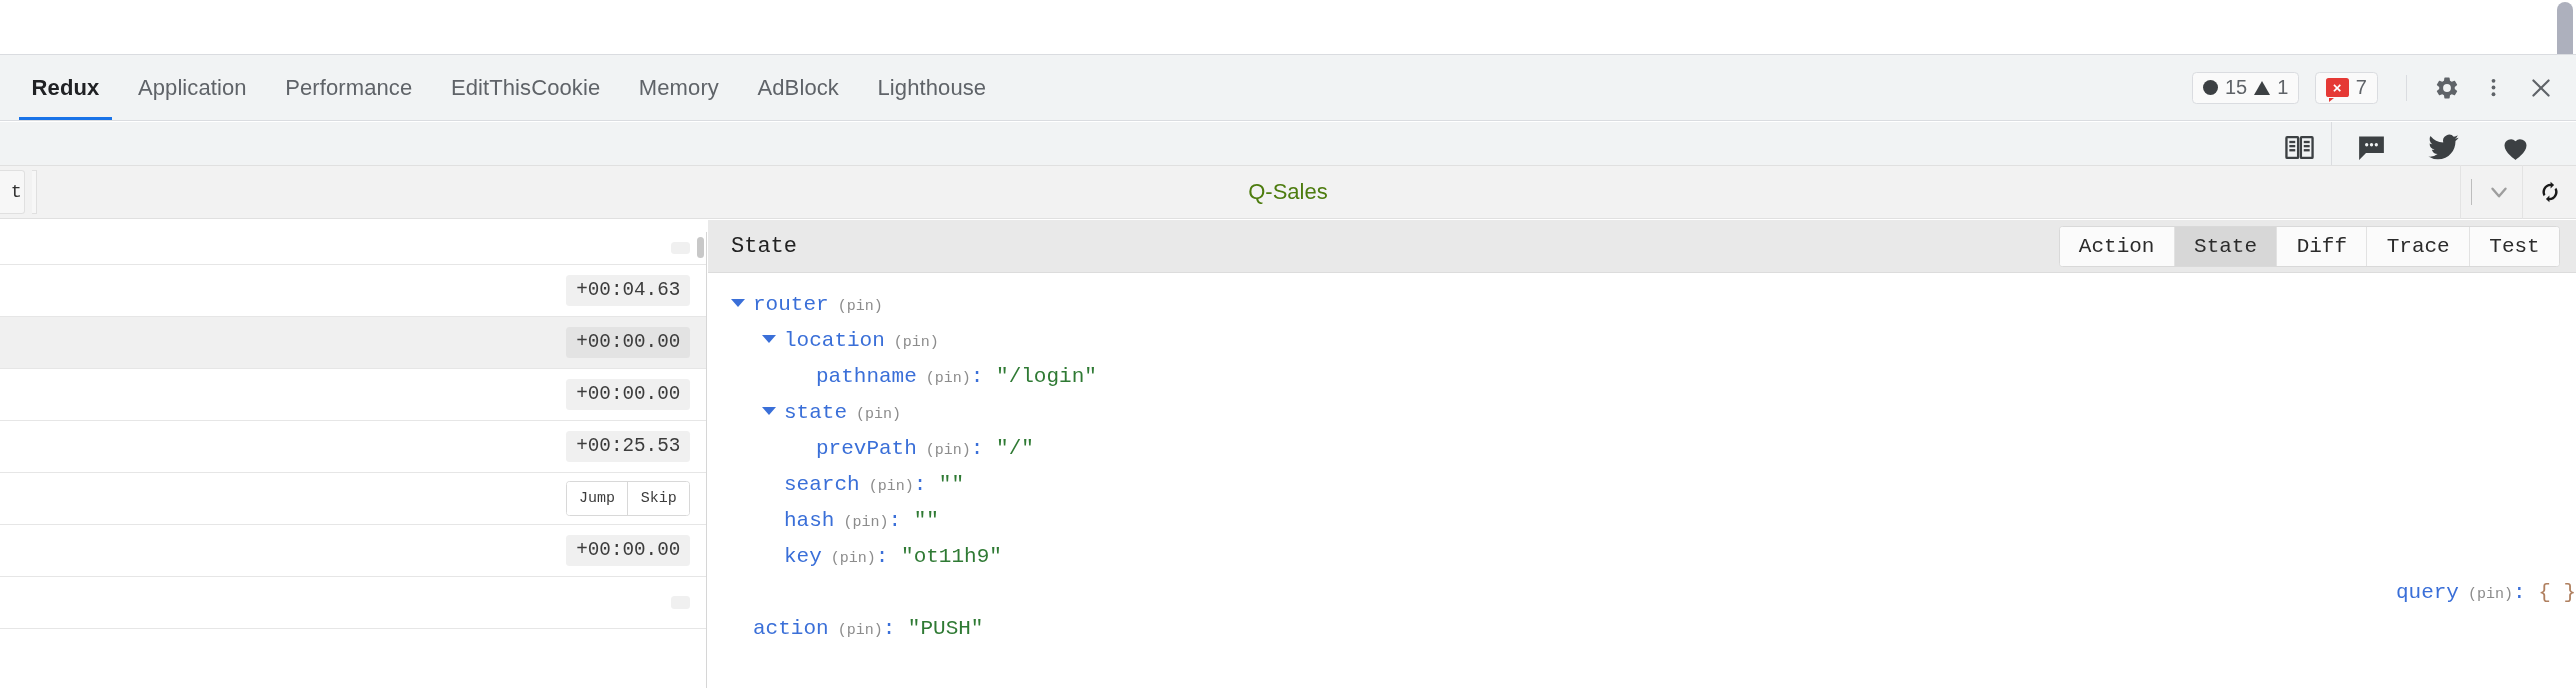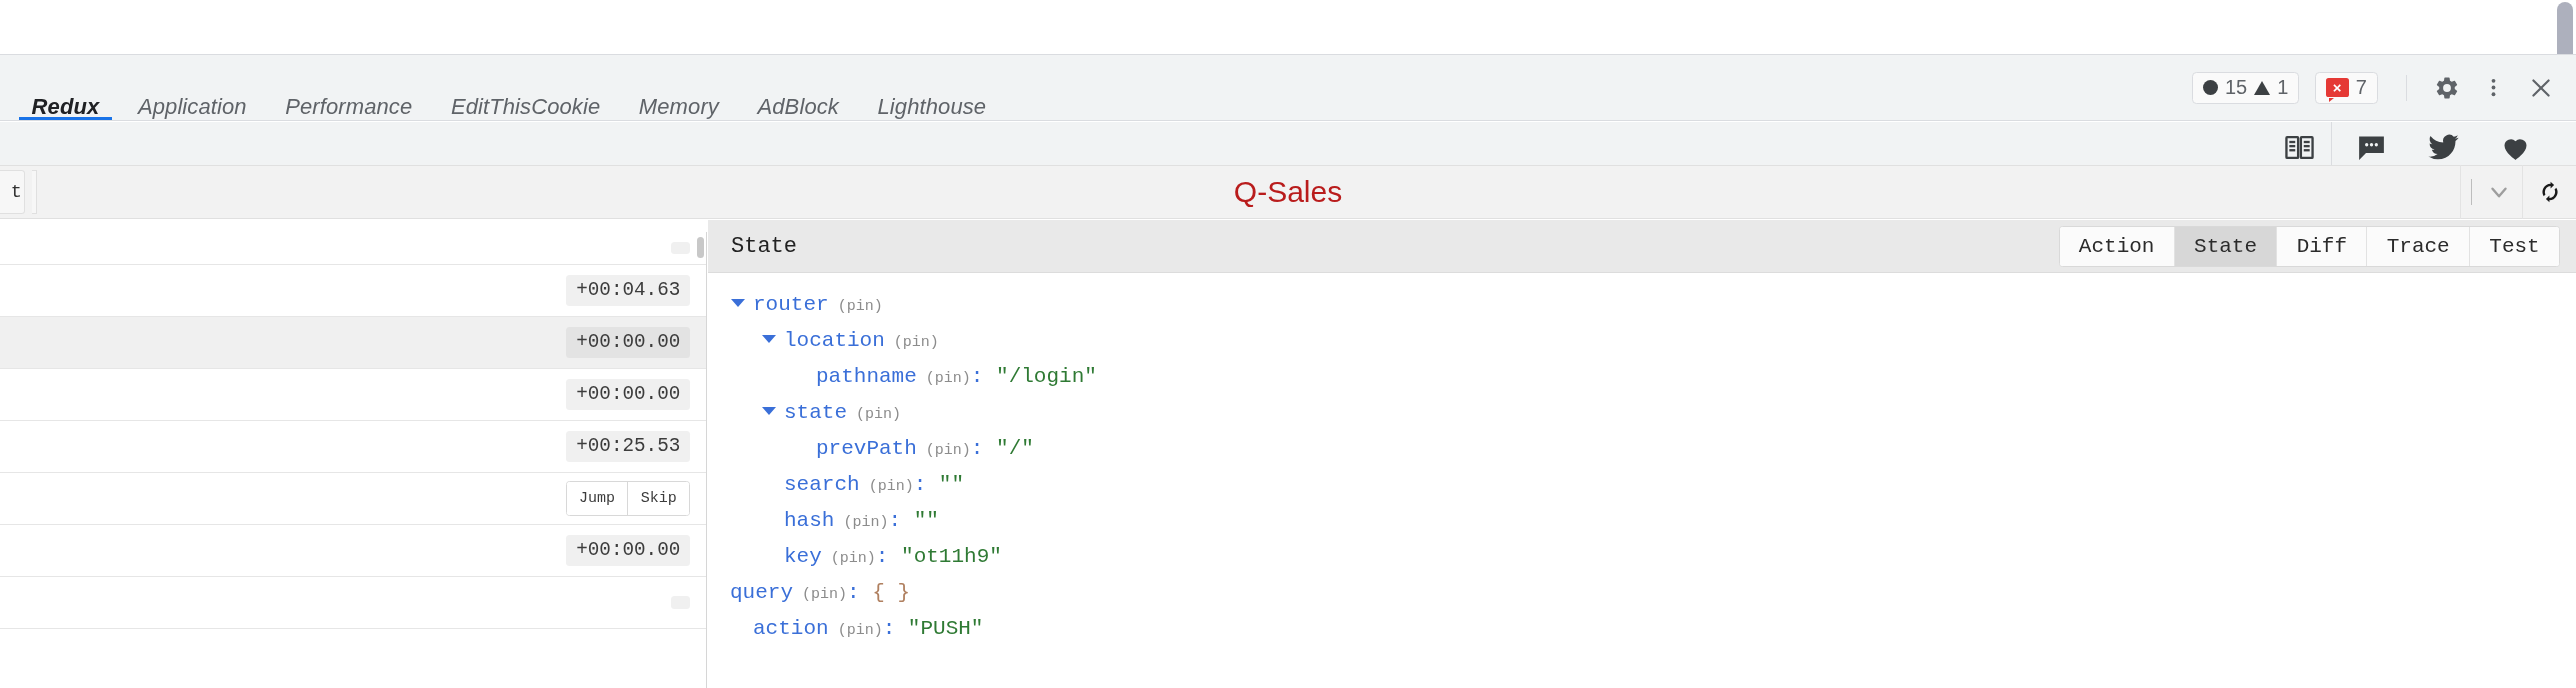--- a/index.html
+++ b/index.html
@@ -50,28 +50,27 @@
     align-items: stretch;
   }
   .devtools-tabs {
     display: flex;
     align-items: stretch;
     padding-left: 12.3px;
   }
   .dt-tab {
     position: relative;
     display: flex;
-    align-items: flex-end;
+    align-items: center;
     padding: 0 19.3px;
     font-size: 22px;
     color: #5f6368;
     letter-spacing: 0.1px;
     cursor: pointer;
     white-space: nowrap;
-    font-style: italic;
   }
   .dt-tab.active { color: #202124; font-weight: 600; }
   .dt-tab.active::after {
     content: "";
     position: absolute;
     left: 7px; right: 7px; bottom: 0;
     height: 3.5px;
     background: #1a73e8;
   }
 
@@ -183,22 +182,22 @@
     width: 5.3px; height: 44px;
     border: 0.9px solid #e0e0e0;
     border-left: none;
     background: #f7f7f7;
     margin-left: 7px;
   }
   .instance-title {
     position: absolute;
     left: 0; right: 0;
     text-align: center;
-    font-size: 30px;
-    color: #b91c1c;
+    font-size: 22px;
+    color: #4d7c0f;
     pointer-events: none;
   }
   .instance-right {
     margin-left: auto;
     display: flex; align-items: center; height: 100%;
   }
   .sel-box {
     display: flex; align-items: center; justify-content: center;
     width: 62px; height: 54px;
     border-left: 0.9px solid #e3e3e3;
@@ -539,19 +538,19 @@
 
       <div class="tree" id="state-tree">
           <div class="node" style="padding-left: 23px;"><span class="arrow"></span><span class="k">router</span><span class="pin"> (pin)</span></div>
           <div class="node" style="padding-left: 54px;"><span class="arrow"></span><span class="k">location</span><span class="pin"> (pin)</span></div>
           <div class="node" style="padding-left: 86px;"><span style="display: inline-block; width: 22px;"></span><span class="k">pathname</span><span class="pin"> (pin)</span><span class="colon">: </span><span class="v-str">"/login"</span></div>
           <div class="node" style="padding-left: 54px;"><span class="arrow"></span><span class="k">state</span><span class="pin"> (pin)</span></div>
           <div class="node" style="padding-left: 86px;"><span style="display: inline-block; width: 22px;"></span><span class="k">prevPath</span><span class="pin"> (pin)</span><span class="colon">: </span><span class="v-str">"/"</span></div>
           <div class="node" style="padding-left: 54px;"><span style="display: inline-block; width: 22px;"></span><span class="k">search</span><span class="pin"> (pin)</span><span class="colon">: </span><span class="v-str">""</span></div>
           <div class="node" style="padding-left: 54px;"><span style="display: inline-block; width: 22px;"></span><span class="k">hash</span><span class="pin"> (pin)</span><span class="colon">: </span><span class="v-str">""</span></div>
           <div class="node" style="padding-left: 54px;"><span style="display: inline-block; width: 22px;"></span><span class="k">key</span><span class="pin"> (pin)</span><span class="colon">: </span><span class="v-str">"ot11h9"</span></div>
-          <div class="node" style=""><span style="display: inline-block; width: 22px;"></span><span class="k">query</span><span class="pin"> (pin)</span><span class="colon">: </span><span class="v-obj">{ }</span></div>
+          <div class="node" style="padding-left: 54px; text-align: right;"><span style="display: inline-block; width: 22px;"></span><span class="k">query</span><span class="pin"> (pin)</span><span class="colon">: </span><span class="v-obj">{ }</span></div>
           <div class="node" style="padding-left: 23px;"><span style="display: inline-block; width: 22px;"></span><span class="k">action</span><span class="pin"> (pin)</span><span class="colon">: </span><span class="v-str">"PUSH"</span></div>
         </div>
     </div>
   </div>
 </div>
 
 
 </body></html>

